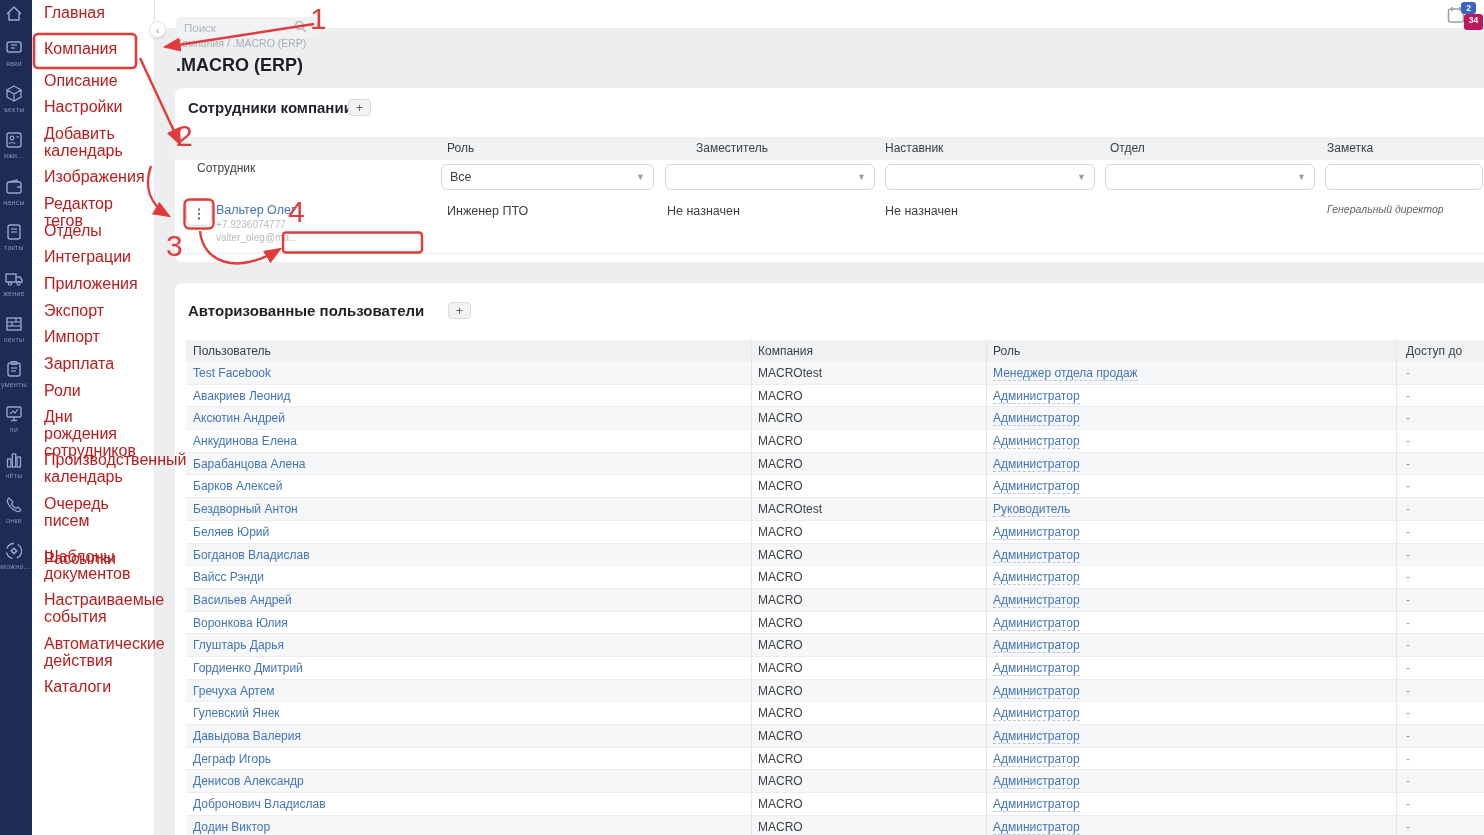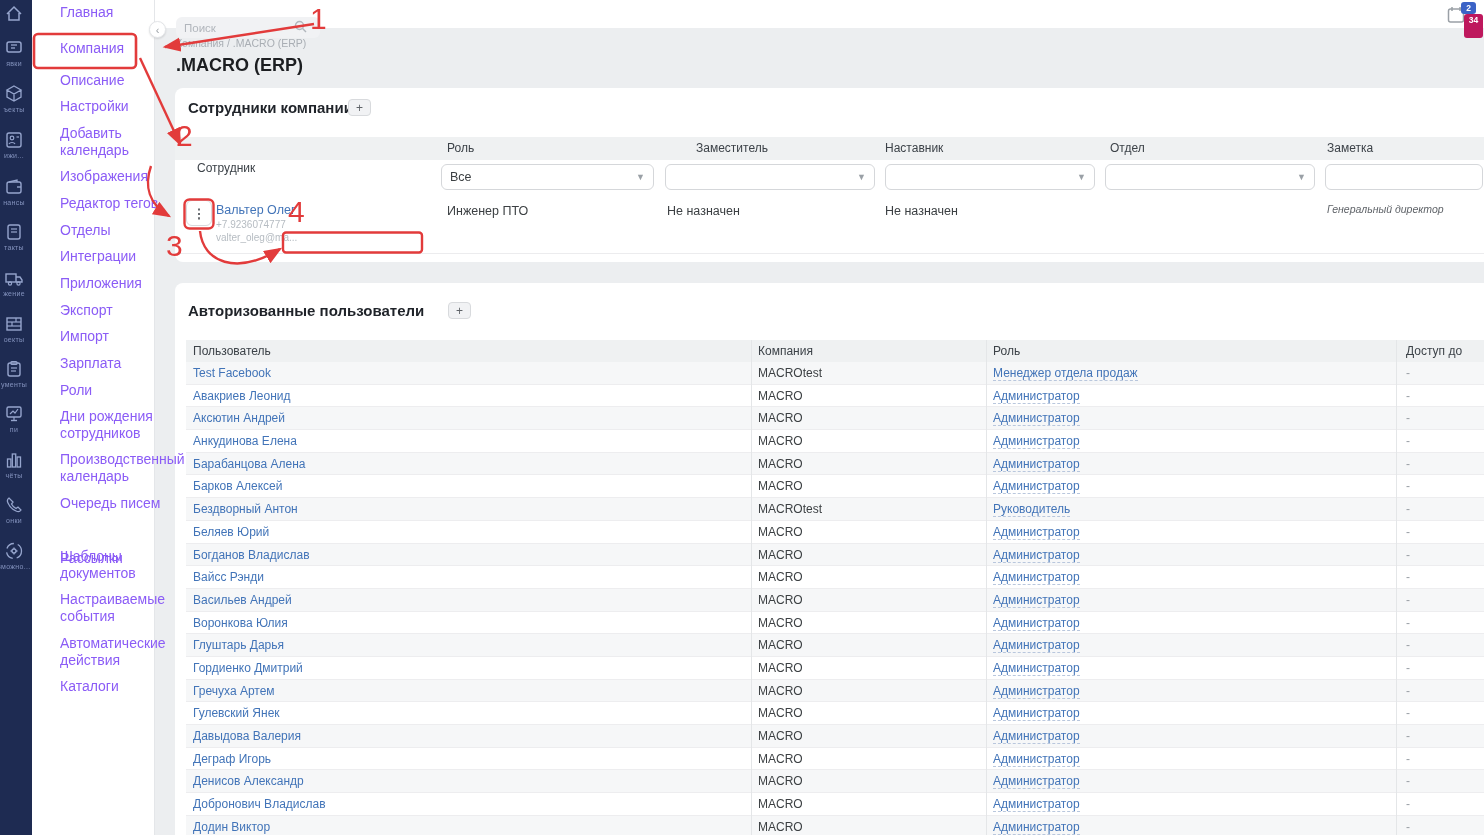--- a/index.html
+++ b/index.html
@@ -8,31 +8,31 @@
   .app { position:relative; width:1484px; height:835px; background:#eceef0; overflow:hidden; }
 
   
   .icon-rail { position:absolute; left:0; top:0; width:32px; height:835px; background:#1e2b52; z-index:3; }
   .rail-item { position:absolute; left:-16px; width:60px; text-align:center; color:#96a5cd; }
   .rail-item svg { display:block; margin:0 auto; }
   .rail-label { display:block; font-size:7px; letter-spacing:.3px; color:#8392bd; margin-top:2px; white-space:nowrap; }
 
   
   .nav-panel { position:absolute; left:32px; top:0; width:123px; height:835px; background:#ffffff; border-right:1px solid #e4e6e9; z-index:2; }
-  .nav-item { position:absolute; left:28px; width:102px; font-size:14px; line-height:17px; color:#8b5cf6; cursor:pointer; }
+  .nav-item { position:absolute; left:12px; width:102px; font-size:16px; line-height:17px; color:#b91c1c; cursor:pointer; }
 
   
   .topbar { position:absolute; left:155px; top:0; width:1329px; height:28px; background:#ffffff; z-index:2; }
   .search-box { position:absolute; left:21px; top:17px; width:144px; height:21px; background:#f1f2f4; border-radius:6px; display:flex; align-items:center; }
   .search-box input { border:none; outline:none; background:transparent; font-family:"Liberation Sans",sans-serif; font-size:11.5px; color:#5f6368; padding:0 8px; width:118px; }
   .search-box input::placeholder { color:#b1b6bc; }
   .notif { position:absolute; left:1290px; top:2px; width:40px; height:26px; }
   .badge { position:absolute; font-size:8.5px; font-weight:bold; color:#fff; border-radius:3px; text-align:center; line-height:12px; }
   .badge-blue { left:16px; top:0; width:15px; height:12px; background:#3b63c6; }
-  .badge-red  { left:19px; top:12px; width:19px; height:24px; background:#be185d; }
+  .badge-red  { left:19px; top:12px; width:19px; height:16px; background:#be185d; }
   .collapse-btn { position:absolute; left:149px; top:21px; width:17px; height:17px; border-radius:50%; background:#fff; border:1px solid #e3e5e8; box-shadow:0 1px 2px rgba(0,0,0,.12); color:#9aa0a6; font-size:11px; line-height:14px; text-align:center; z-index:4; cursor:pointer; padding:0; }
 
   
   .breadcrumb { position:absolute; left:176px; top:37px; font-size:10.5px; color:#a9aeb4; z-index:1; }
   .page-title { position:absolute; left:176px; top:55px; font-size:18px; font-weight:bold; color:#1c1e21; z-index:1; }
 
   .card { position:absolute; left:175px; width:1330px; background:#fff; border-radius:8px; z-index:1; }
   .card1 { top:88px; height:174px; }
   .card2 { top:283px; height:560px; }
   .section-title { position:absolute; left:13px; font-size:15px; font-weight:bold; color:#1f2329; }

